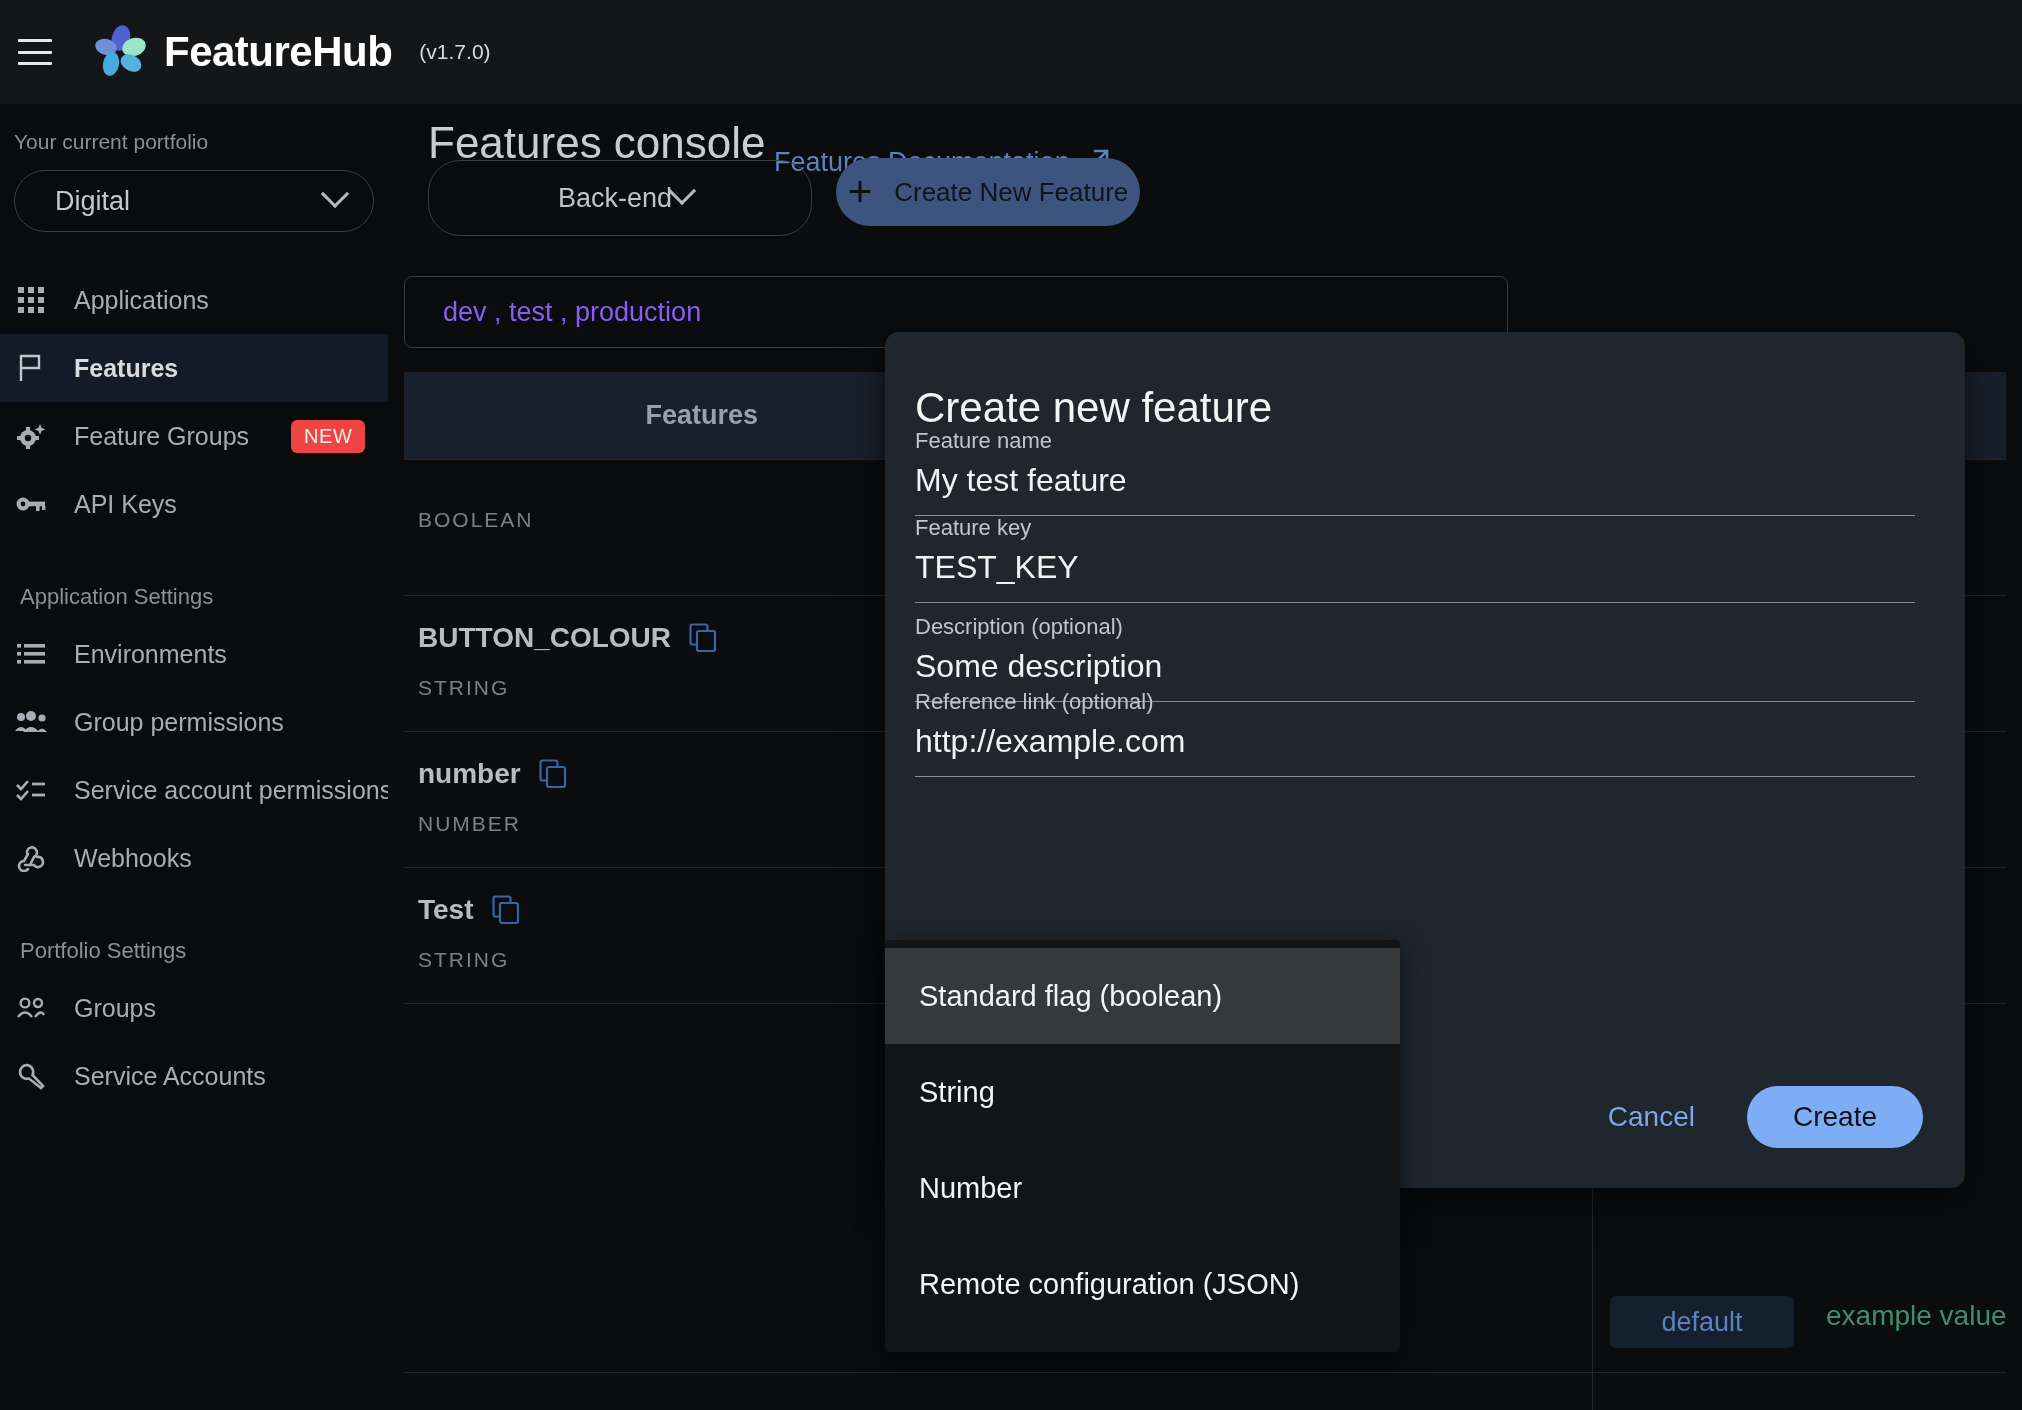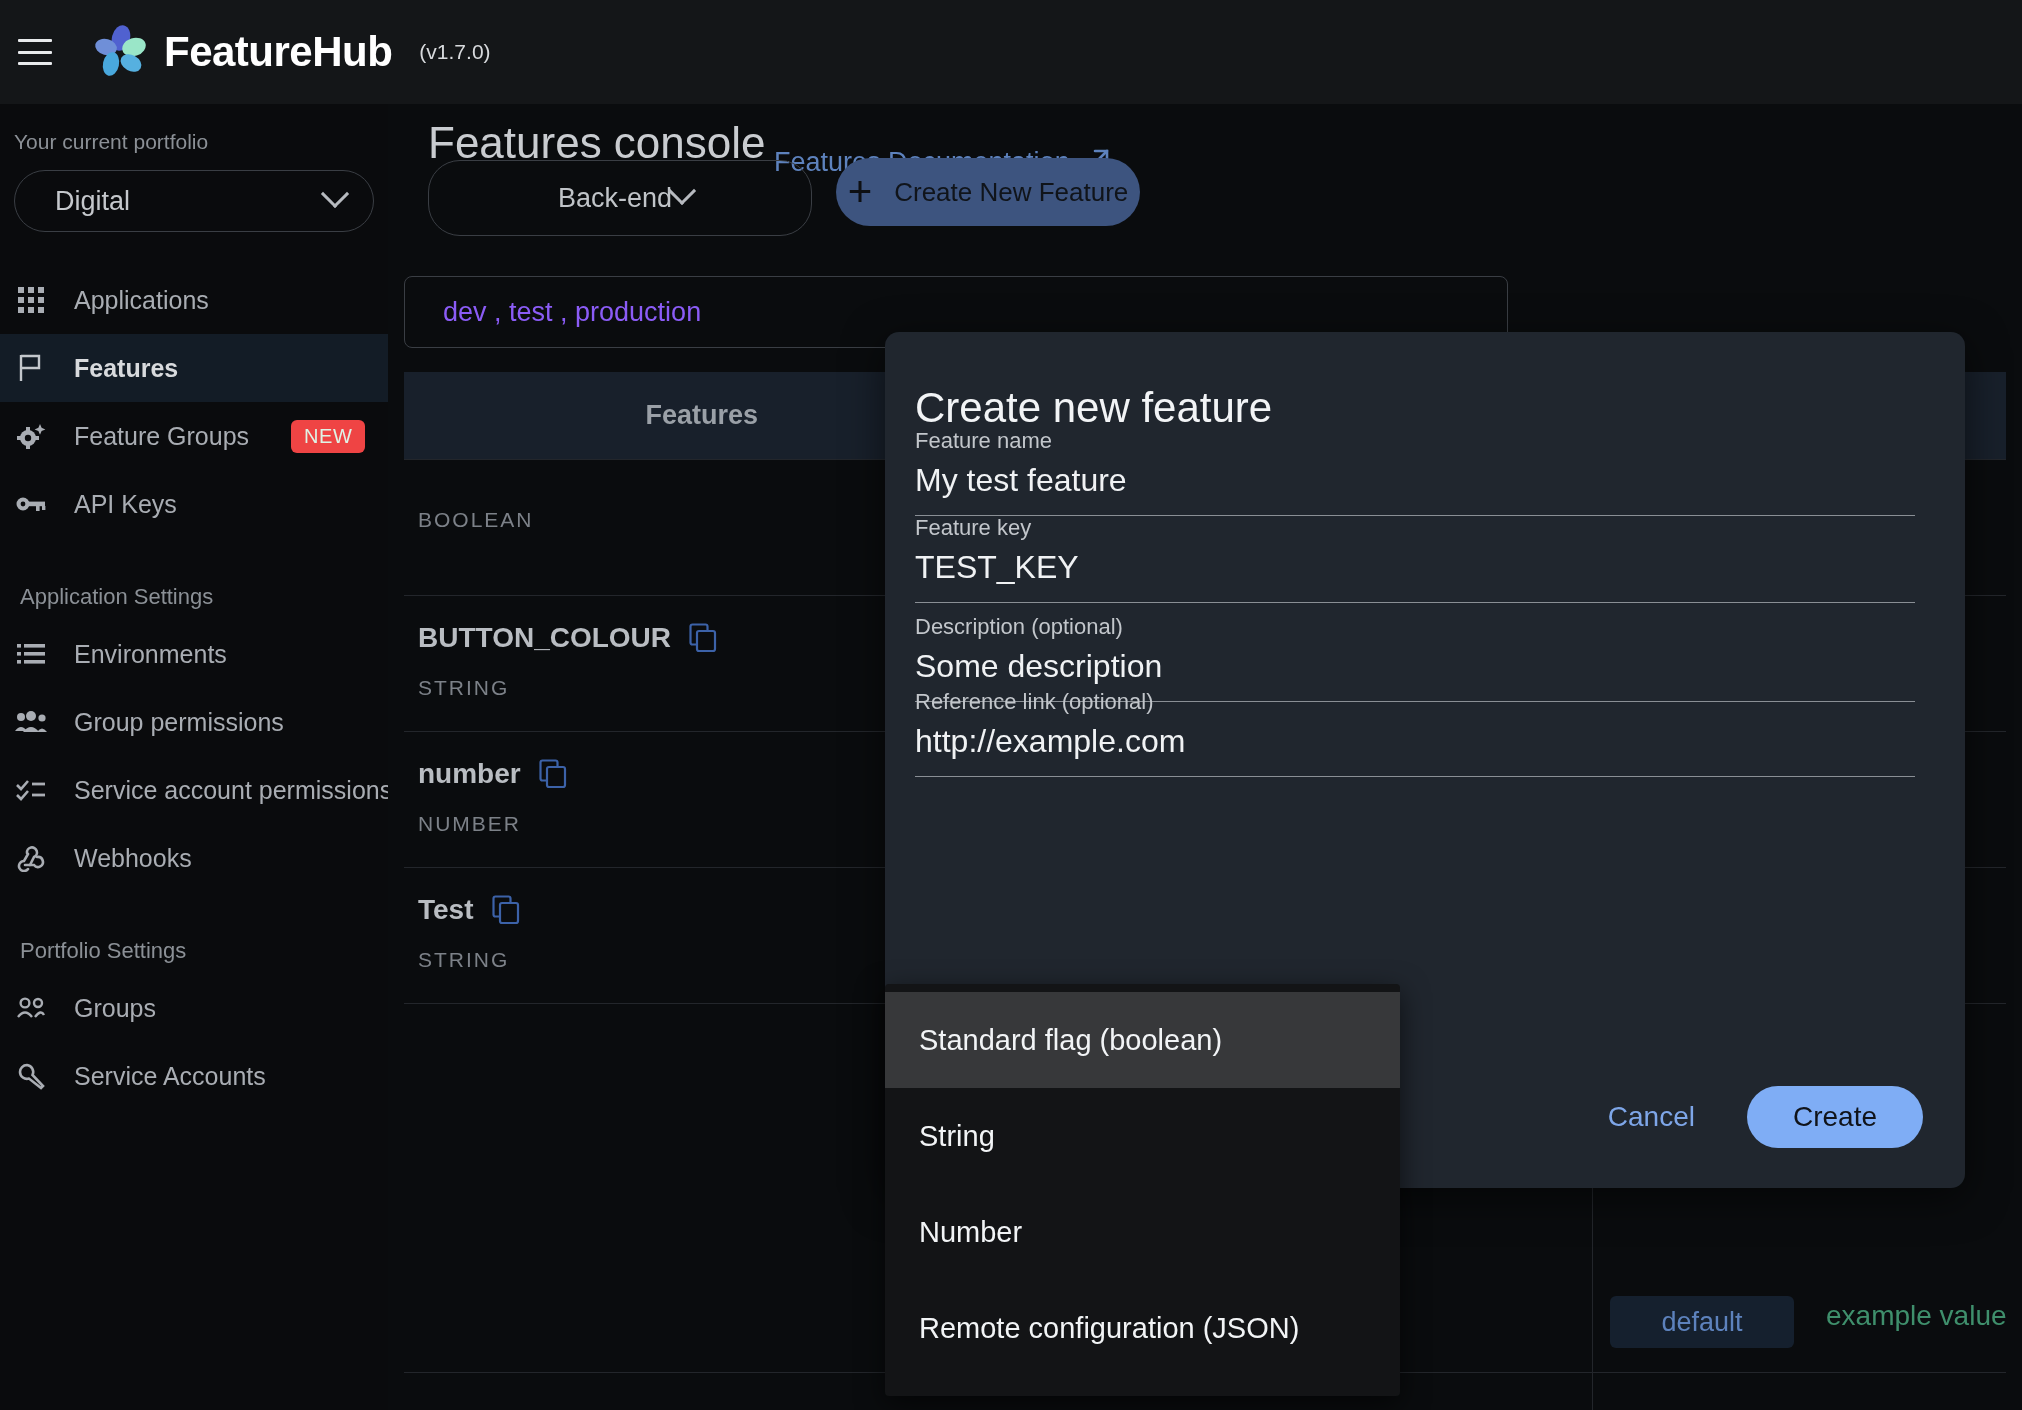--- a/index.html
+++ b/index.html
@@ -158,21 +158,21 @@
   }
   .cancel-btn { font-size: 28px; color:#7ea6e8; cursor:pointer; }
   .ok-btn {
     width: 176px; height: 62px; background:#7fadf5; border-radius: 31px;
     display:flex; align-items:center; justify-content:center; cursor:pointer;
   }
   .ok-btn span { font-size: 28px; color:#101319; }
 
   
   .menu {
-    position:absolute; left: 885px; top: 984px; width: 515px; height: 412px;
+    position:absolute; left: 885px; top: 940px; width: 515px; height: 412px;
     background:#131416; border-radius: 4px;
     box-shadow: 0 8px 28px rgba(0,0,0,.6);
     padding: 8px 0;
   }
   .menu-item {
     height: 96px; display:flex; align-items:center; padding-left: 34px;
     font-size: 29px; color:#f2f4f6; cursor:pointer;
   }
   .menu-item.sel { background:#37383a; }
 </style>

